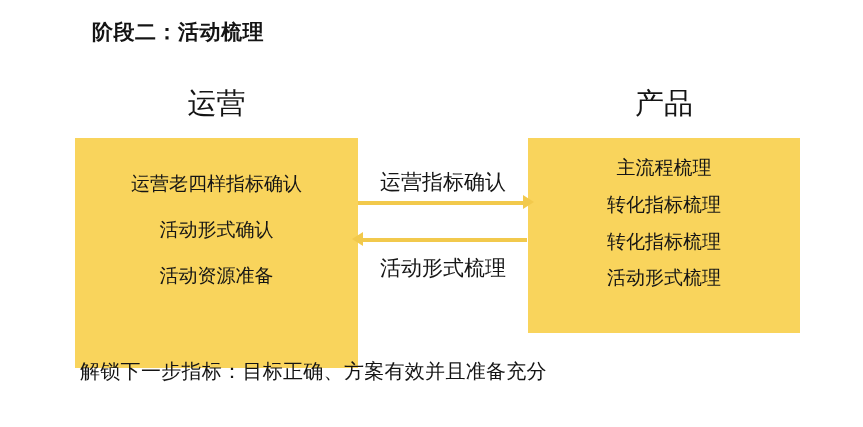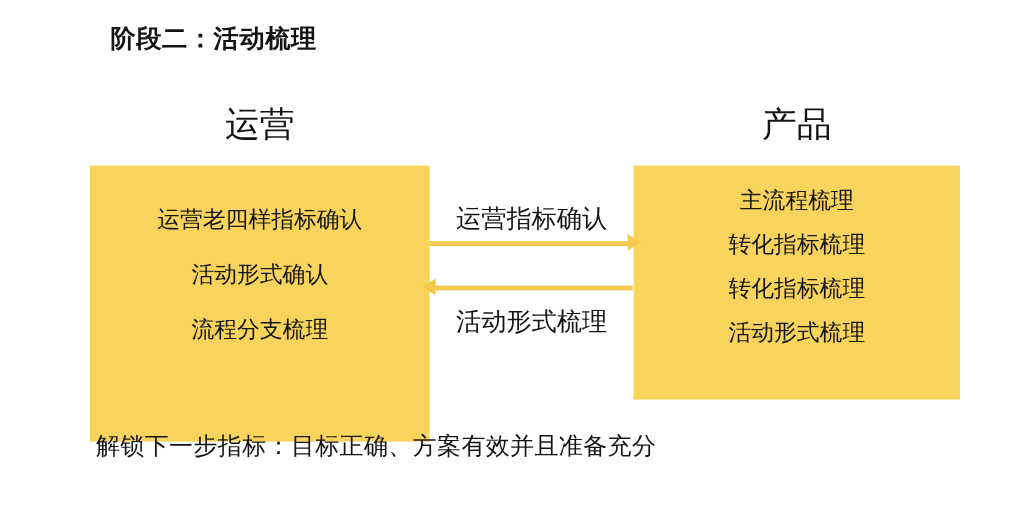--- a/index.html
+++ b/index.html
@@ -170,21 +170,21 @@
   <div id="slide-title">阶段二：活动梳理</div>
 
   <div class="column-header" id="header-operations">运营</div>
 
   <div class="column-header" id="header-product">产品</div>
 
   <div class="panel" id="panel-operations">
     <div class="panel-list">
       <div class="panel-item">运营老四样指标确认</div>
       <div class="panel-item">活动形式确认</div>
-      <div class="panel-item">流程分支梳理</div>
+      <div class="panel-item">活动资源准备</div>
     </div>
   </div>
 
   <div class="panel" id="panel-product">
     <div class="panel-list">
       <div class="panel-item">主流程梳理</div>
       <div class="panel-item">转化指标梳理</div>
       <div class="panel-item">转化指标梳理</div>
       <div class="panel-item">活动形式梳理</div>
     </div>

